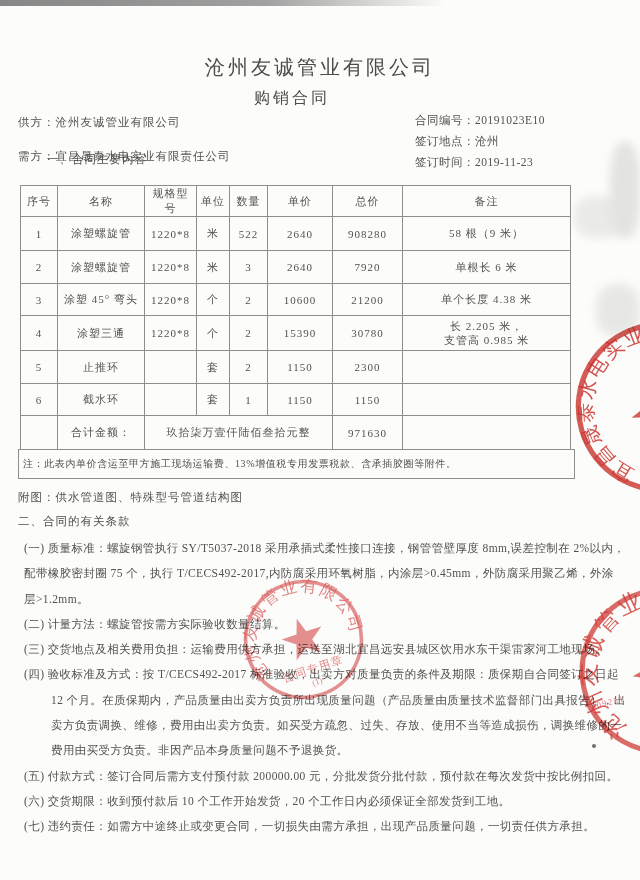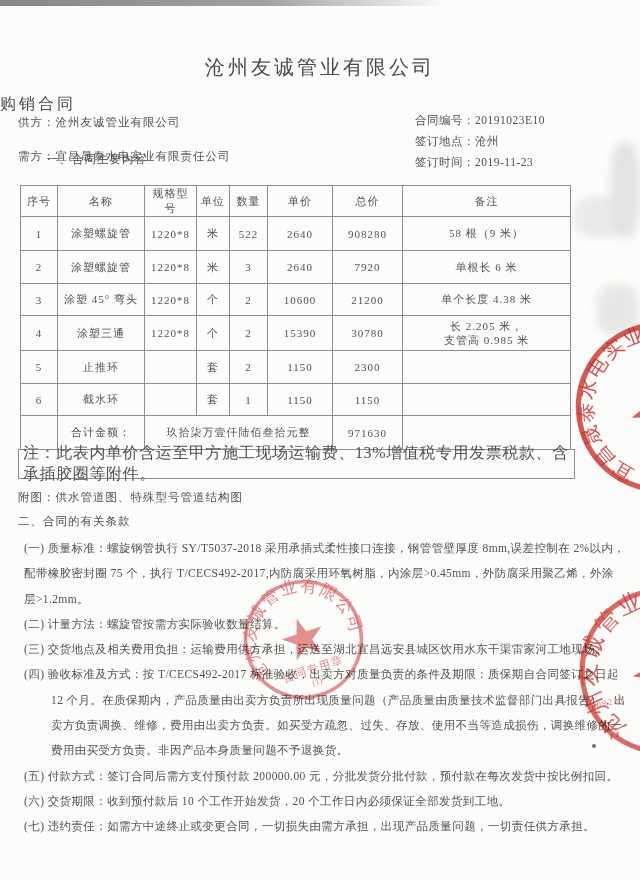--- a/index.html
+++ b/index.html
@@ -17,43 +17,43 @@
     background:linear-gradient(90deg,#6a6a6a 0%,#8b8b8b 60%,rgba(160,160,160,0) 100%);
     opacity:.8;filter:blur(.6px);}
   .blotch{position:absolute;background:#e3e3e1;filter:blur(4px);border-radius:40%;}
   .b1{left:610px;top:142px;width:30px;height:96px;}
   .b2{left:596px;top:284px;width:44px;height:52px;opacity:.8;}
   .b3{left:574px;top:196px;width:50px;height:42px;opacity:.7;}
   .dot{position:absolute;left:592px;top:744px;width:4px;height:4px;border-radius:50%;background:#4a4a4a;opacity:.8;}
 
   .title{position:absolute;left:0;top:54px;width:640px;text-align:center;
     font-size:20px;letter-spacing:3px;color:#4b4b4b;}
-  .subtitle{position:absolute;left:0;top:88px;width:584px;
-    font-size:16px;letter-spacing:3px;color:#4b4b4b;margin-top:6px;}
+  .subtitle{position:absolute;left:0;top:88px;width:584px;text-align:center;
+    font-size:16px;letter-spacing:3px;color:#4b4b4b;}
 
   .party{position:absolute;left:18px;font-size:11.5px;letter-spacing:1px;color:#515151;}
   .supplier-line{top:115px;}
   .buyer-line{top:149px;}
   .meta{position:absolute;left:415px;top:110px;font-size:11.5px;line-height:21px;color:#515151;letter-spacing:.5px;}
   .meta .row{white-space:nowrap;}
   .section-title{position:absolute;left:18px;font-size:11.5px;letter-spacing:1px;color:#4e4e4e;}
   .s1{top:152px;margin-left:29px;}
   .s2{top:514px;}
   .attach{position:absolute;left:18px;top:490px;font-size:11.5px;letter-spacing:1px;color:#515151;}
 
   table.items{position:absolute;left:20px;top:185px;width:550px;
     border-collapse:collapse;table-layout:fixed;font-size:11px;color:#525252;}
   table.items th,table.items td{
     border:1px solid #8e8e8e;text-align:center;vertical-align:middle;
     padding:0 2px;font-weight:normal;letter-spacing:1px;overflow:hidden;}
   table.items thead tr{height:29px;}
   .remark-line{line-height:1.3;}
 
   .note-box{position:absolute;left:18px;top:449px;width:551px;height:28px;
-    border:1px solid #8e8e8e;font-size:16px;letter-spacing:.6px;color:#515151;
+    border:1px solid #8e8e8e;font-size:10px;letter-spacing:.6px;color:#515151;
     display:flex;align-items:center;padding-left:4px;background:transparent;}
 
   .clauses{position:absolute;left:24px;top:536px;width:612px;
     font-size:11.5px;line-height:25.3px;color:#515151;letter-spacing:.4px;}
   .clause-line{white-space:nowrap;}
   .clause-line.indent{padding-left:27px;}
 
   .seal{position:absolute;mix-blend-mode:multiply;pointer-events:none;}
   .seal-buyer{left:566px;top:312px;width:190px;height:190px;transform:rotate(-38deg);}
   .seal-mid{left:237px;top:573px;width:133px;height:133px;transform:rotate(-18deg);opacity:.92;}

